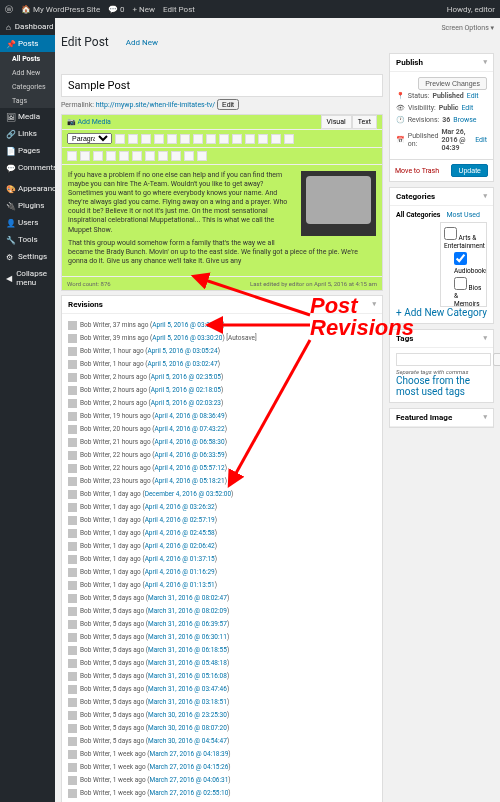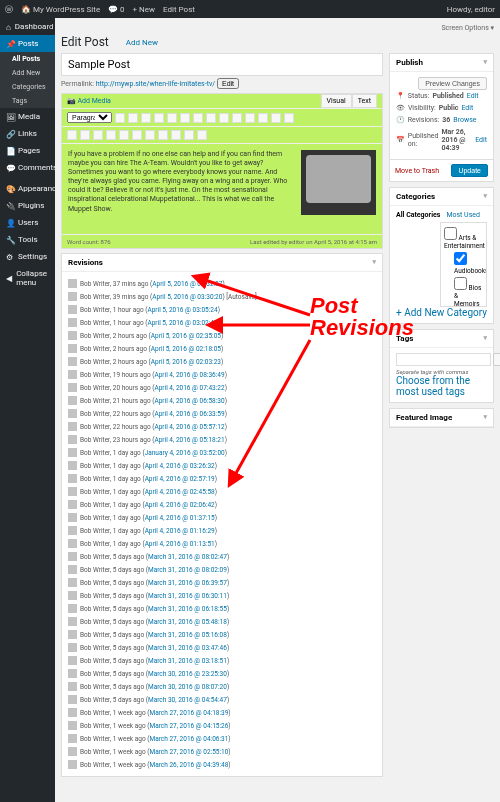--- a/index.html
+++ b/index.html
@@ -14,21 +14,21 @@
 .sidebar-sub { background: #32373c; padding: 3px 6px 3px 12px; font-size: 7px; color: #ccc; }
 .sidebar-sub.active { color: #fff; font-weight: bold; }
 .ico { width: 8px; height: 8px; display: inline-block; }
 .main { position: absolute; left: 55px; top: 18px; right: 0; padding: 6px; }
 .page-head { display: flex; align-items: center; gap: 17px; margin-bottom: 4px; }
 .page-head h1 { font-size: 12px; font-weight: 400; color: #23282d; }
 .page-head a { font-size: 8px; color: #0073aa; }
 .cols { display: flex; gap: 6px; }
 .colmain { flex: 1; min-width: 0; }
 .colside { width: 105px; }
-.titlebox { background: #fff; border: 1px solid #ddd; padding: 4px 6px; font-size: 11px; margin-bottom: 2px; }
+.titlebox { background: #fff; border: 1px solid #ddd; padding: 4px 6px; font-size: 11px; margin-bottom: 2px; margin-top: 21px; }
 .perma { font-size: 7px; color: #666; margin-bottom: 4px; }
 .perma a { color: #0073aa; }
 .perma button { font-size: 7px; padding: 0 3px; }
 .editor { background: #bef264; border: 1px solid #ddd; margin-bottom: 4px; }
 .editor-top { display: flex; justify-content: space-between; padding: 3px 5px; border-bottom: 1px solid #eee; font-size: 7px; }
 .editor-top a { color: #0073aa; }
 .tabs span { padding: 2px 5px; border: 1px solid #ddd; background: #f7f7f7; font-size: 7px; }
 .tb { padding: 3px 5px; border-bottom: 1px solid #eee; display: flex; gap: 3px; flex-wrap: wrap; align-items: center; }
 .tb span { width: 10px; height: 10px; background: #f7f7f7; border: 1px solid #ddd; display: inline-block; }
 .tb select { font-size: 7px; width: 45px; }
@@ -178,20 +178,21 @@
             <span></span>
             <span></span>
             <span></span>
             <span></span>
             <span></span>
             <span></span>
         </div>
         <div class="content">
           <div class="tv"></div>
           <p>If you have a problem if no one else can help and if you can find them maybe you can hire The A-Team. Wouldn't you like to get away? Sometimes you want to go where everybody knows your name. And they're always glad you came. Flying away on a wing and a prayer. Who could it be? Believe it or not it's just me. On the most sensational inspirational celebrational Muppetational... This is what we call the Muppet Show.</p>
+          <p>That this group would somehow form a family that's the way we all became the Brady Bunch. Movin' on up to the east side. We finally got a piece of the pie. We're gonna do it. Give us any chance we'll take it. Give us any</p>
         </div>
         <div class="ed-foot">
             <span>Word count: 876</span>
             <span>Last edited by editor on April 5, 2016 at 4:15 am</span>
           </div>
       </div>
 
       <div class="box">
         <div class="box-h">
             <span>Revisions</span>
@@ -244,21 +245,21 @@
             <div class="rev-item">
               <span class="av"></span>
               <span>Bob Writer, 22 hours ago (<a>April 4, 2016 @ 05:57:12</a>)</span>
             </div>
             <div class="rev-item">
               <span class="av"></span>
               <span>Bob Writer, 23 hours ago (<a>April 4, 2016 @ 05:18:21</a>)</span>
             </div>
             <div class="rev-item">
               <span class="av"></span>
-              <span>Bob Writer, 1 day ago (<a>January 4, 2016 @ 03:52:00</a>)</span>
+              <span>Bob Writer, 1 day ago (<a>December 4, 2016 @ 03:52:00</a>)</span>
             </div>
             <div class="rev-item">
               <span class="av"></span>
               <span>Bob Writer, 1 day ago (<a>April 4, 2016 @ 03:26:32</a>)</span>
             </div>
             <div class="rev-item">
               <span class="av"></span>
               <span>Bob Writer, 1 day ago (<a>April 4, 2016 @ 02:57:19</a>)</span>
             </div>
             <div class="rev-item">

